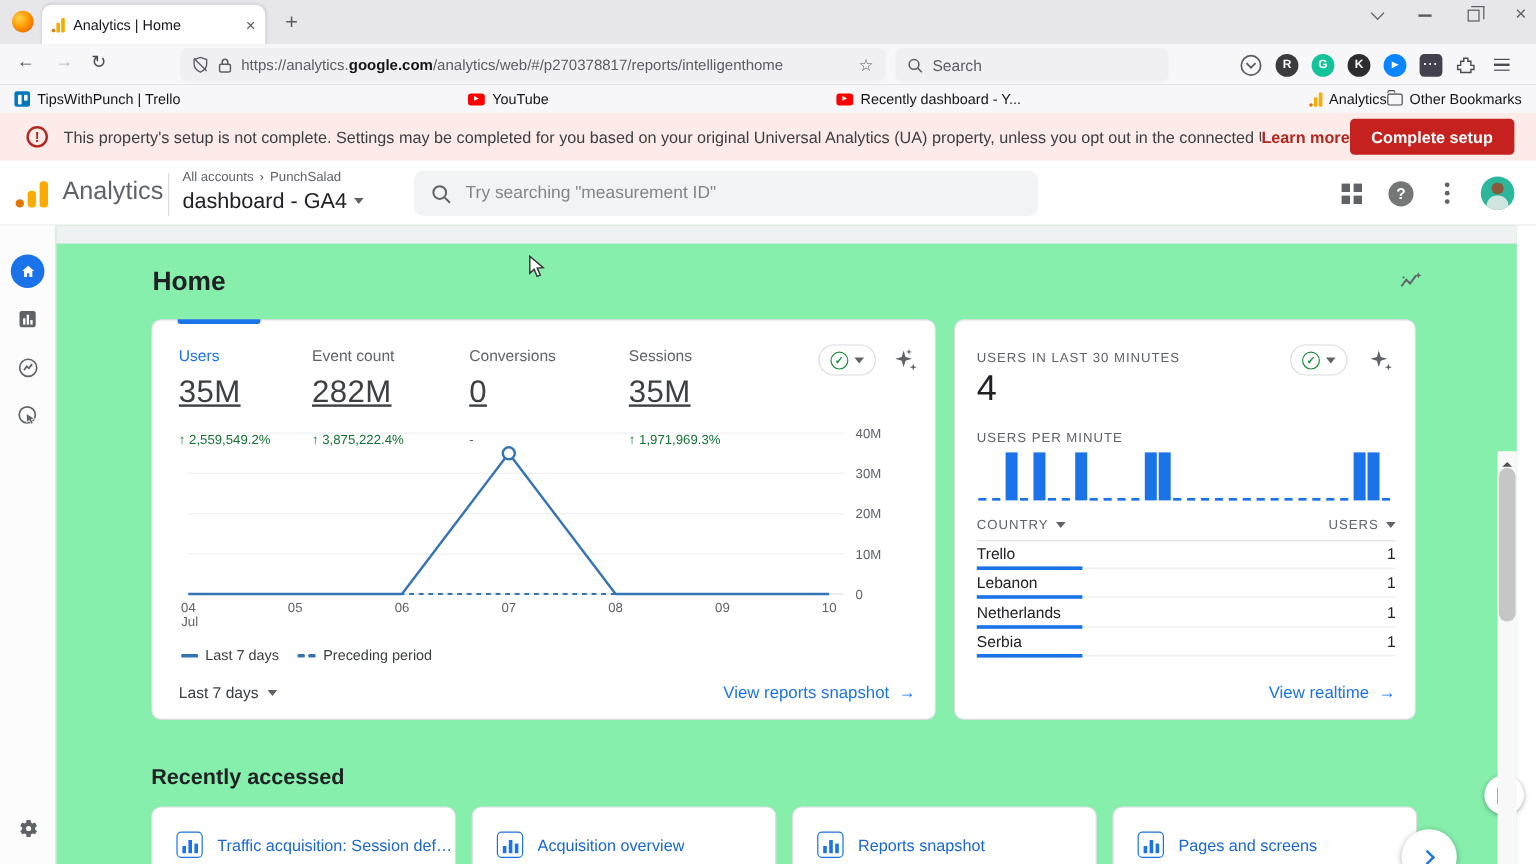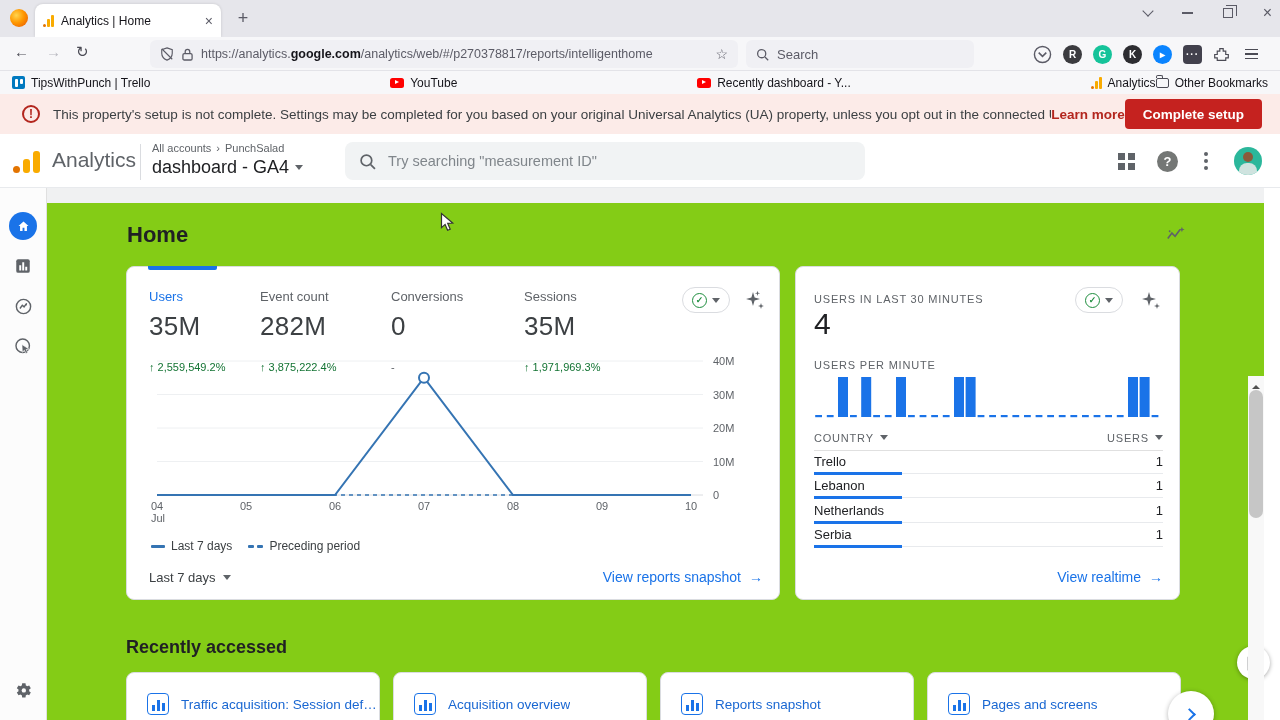--- a/index.html
+++ b/index.html
@@ -88,34 +88,34 @@
   .avatar { width:28px; height:28px; border-radius:50%; background:#2bb79b; overflow:hidden; position:relative;}
   .avatar:before{content:''; position:absolute; left:9px; top:5px; width:10px; height:10px; border-radius:50%; background:#8a5a3b;}
   .avatar:after{content:''; position:absolute; left:5px; top:16px; width:18px; height:12px; border-radius:8px 8px 0 0; background:#cfe3df;}
 
   
   #sidebar { position:absolute; left:0; top:188px; width:47px; height:532px; background:#fcfcfc; border-right:1px solid #e0e0e0;}
   .sb-item { position:absolute; left:9px; width:28px; height:28px; display:flex; align-items:center; justify-content:center;}
   .sb-home { background:#1a73e8; border-radius:50%; }
 
   
-  #content { position:absolute; left:47px; top:188px; width:1217px; height:532px; background:#84cc16;}
+  #content { position:absolute; left:47px; top:188px; width:1217px; height:532px; background:#86efac;}
   .topband { position:absolute; left:0; top:0; width:1217px; height:15px; background:#f0f1f2; }
   .page-title { position:absolute; left:80px; top:34px; font-size:22px; color:#202124; }
   .insights-ic { position:absolute; left:1118px; top:36px; }
 
   .card { position:absolute; background:#fff; border:1px solid #dadce0; border-radius:8px; }
   #main-card { left:79px; top:78px; width:654px; height:334px; }
   #rt-card   { left:748px; top:78px; width:385px; height:334px; }
 
   .tab-indicator { position:absolute; left:21px; top:-1px; width:69px; height:4px; background:#1a73e8; border-radius:0 0 2px 2px;}
   .metrics-row { position:absolute; left:22px; top:22px; display:flex; }
   .metric-label { font-size:13px; color:#5f6368; }
   .metric-label.active { color:#1a73e8; }
-  .metric-value { font-size:26px; color:#3c4043; font-weight:400; margin-top:7px; letter-spacing:.3px;}
+  .metric-value { font-size:26px; color:#3c4043; font-weight:400; margin-top:7px; letter-spacing:.3px;text-decoration:underline;}
   .metric-delta { font-size:11px; color:#137333; margin-top:19px; }
   .metric-delta.flat { color:#5f6368; }
   .pill { position:absolute; width:48px; height:26px; border:1px solid #dadce0; border-radius:13px;
     display:flex; align-items:center; justify-content:center; gap:5px; background:#fff;}
   .check-circ { width:15px; height:15px; border:1.6px solid #1e8e3e; border-radius:50%; color:#1e8e3e; font-size:9px; font-weight:700;
     display:flex; align-items:center; justify-content:center;}
   #main-card .pill { right:49px; top:20px; }
   #main-card .sparkle { position:absolute; right:12px; top:22px; }
   #rt-card .pill { right:56px; top:20px; }
   #rt-card .sparkle { position:absolute; right:16px; top:22px; }

